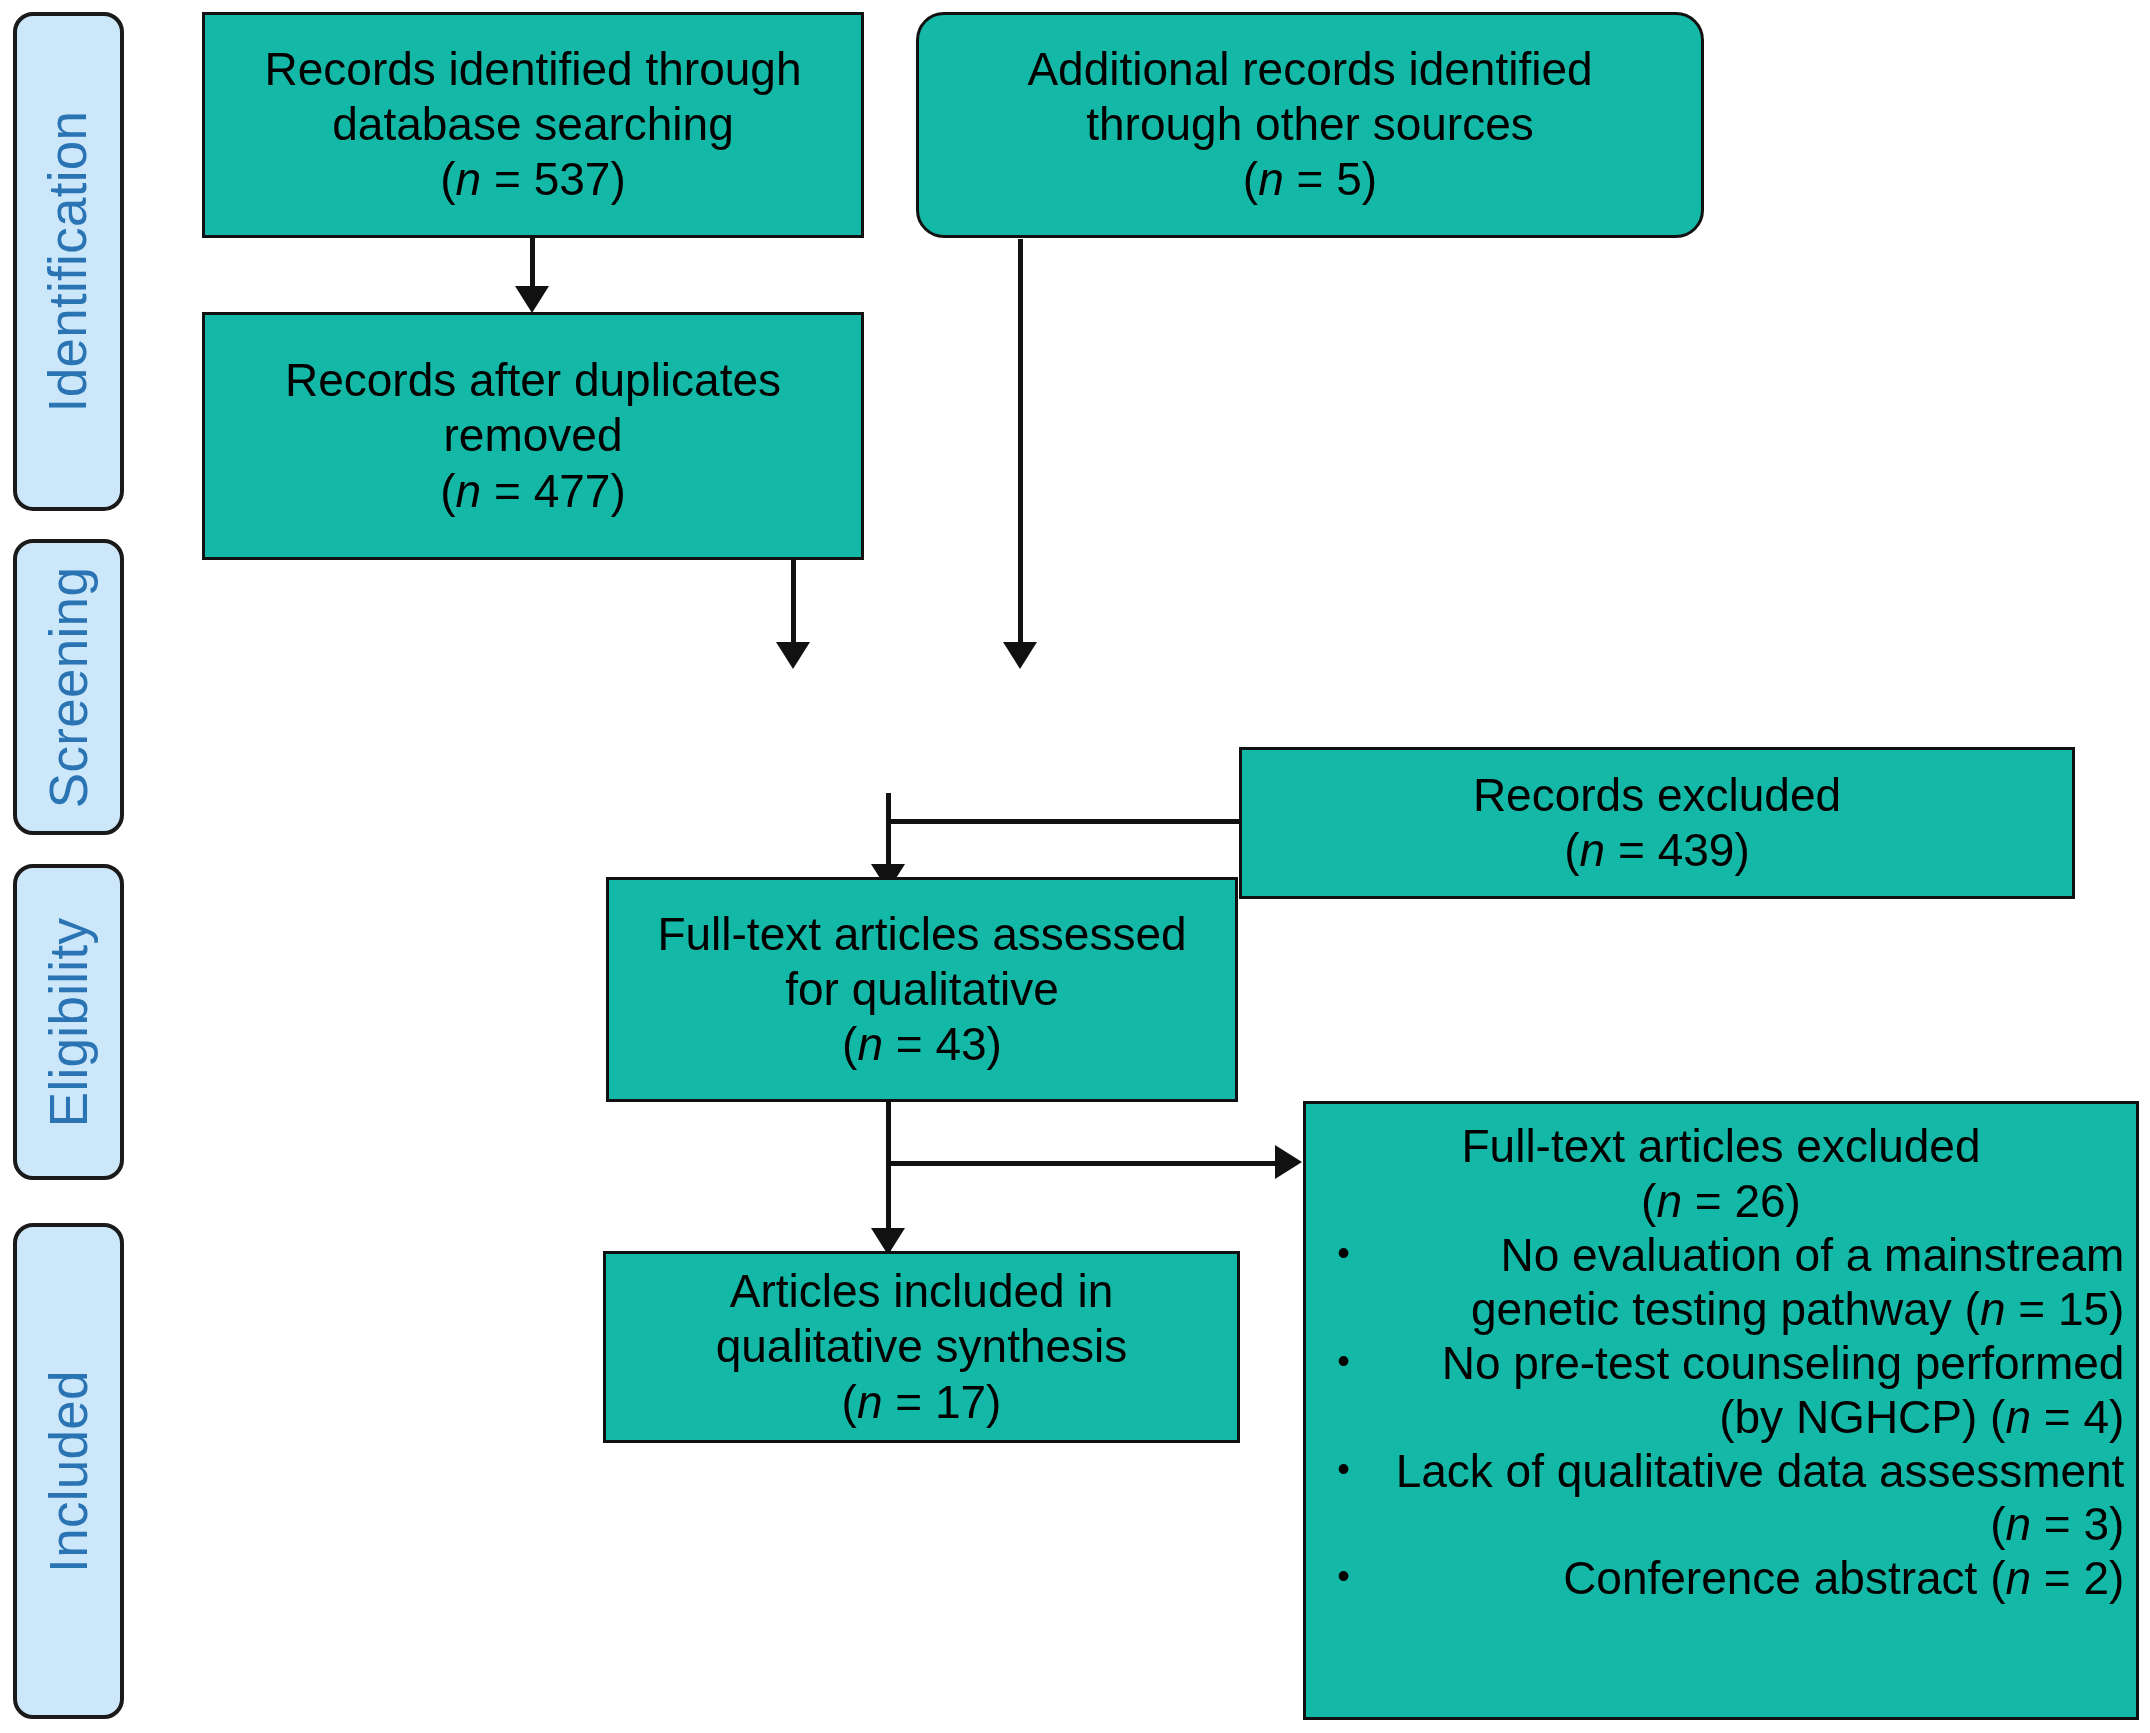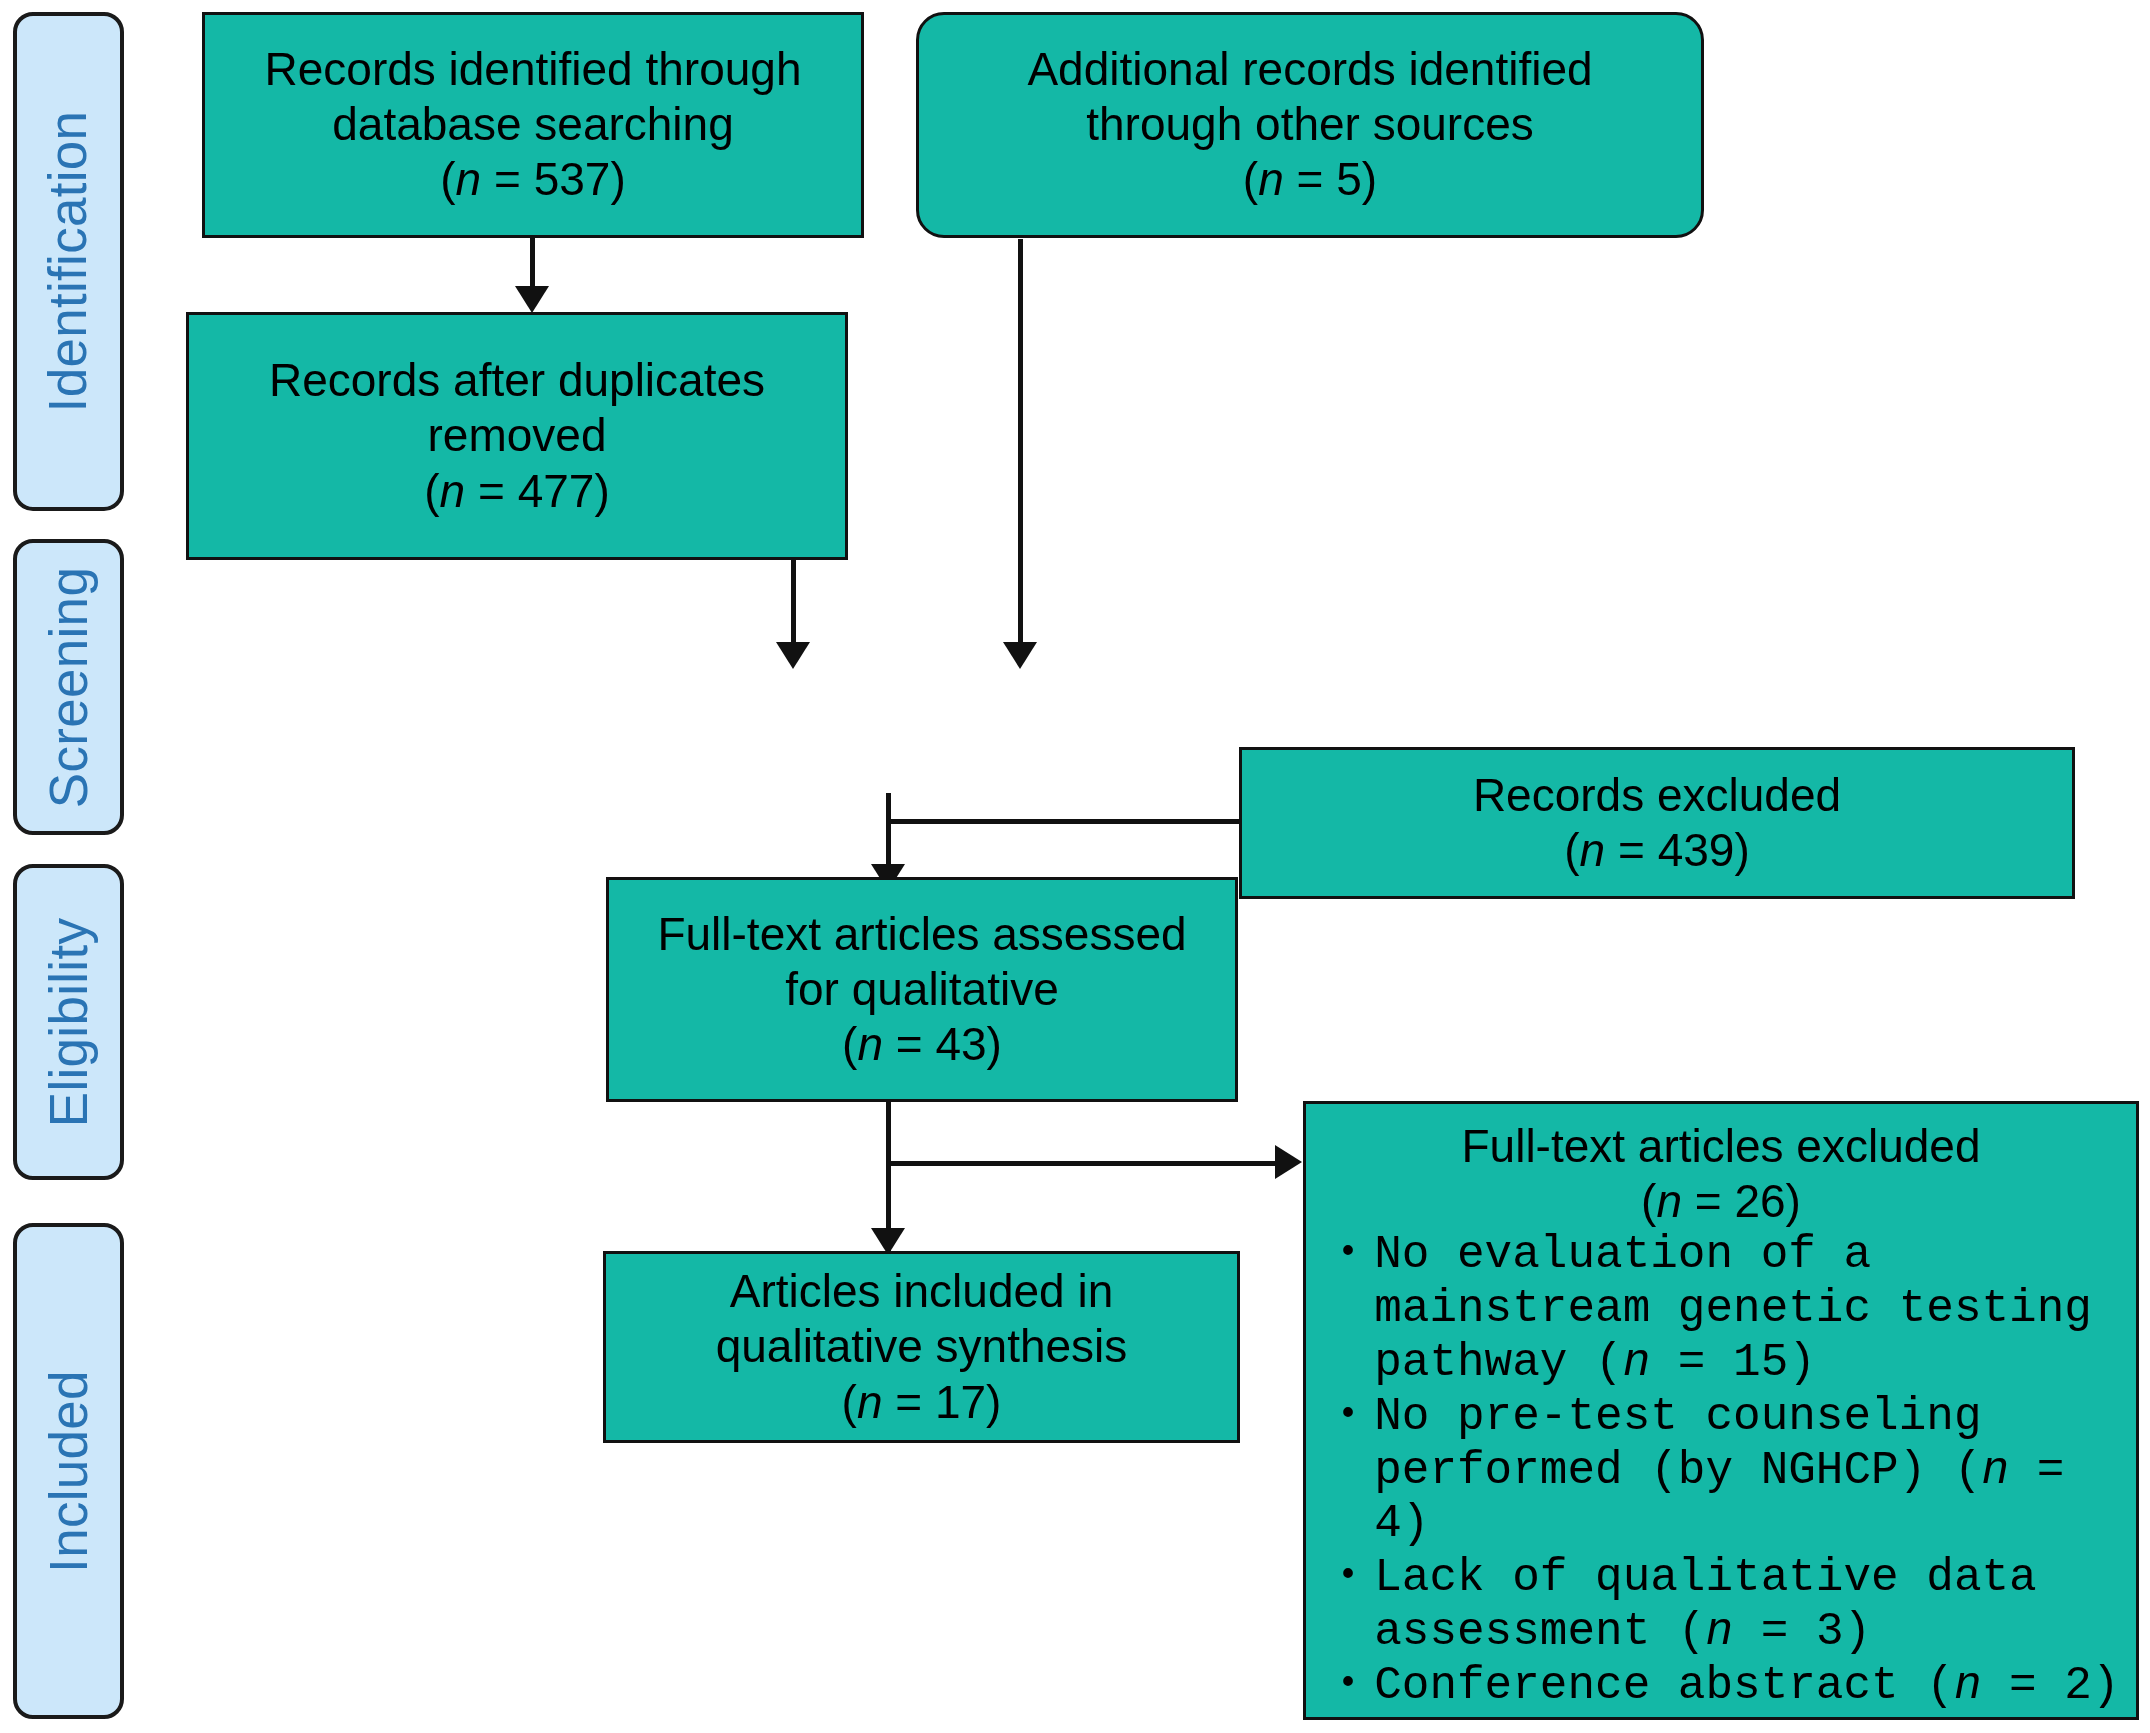--- a/index.html
+++ b/index.html
@@ -69,25 +69,24 @@
     text-align: center;
     display: block;
   }
   .listbox ul {
     margin: 0;
     padding: 0 0 0 11.6px;
     list-style: none;
   }
   .listbox li {
     position: relative;
-    text-align: left;
+    text-align: right;
     padding-left: 45px;
     margin: 0;
     line-height: 1.17;
-    font-family: Liberation Mono, monospace;
   }
   .listbox li::before {
     content: "\2022";
     position: absolute;
     left: 8px;
     top: 0;
     font-size: 36px;
     line-height: 1.35;
   }
   
@@ -159,21 +158,21 @@
     <span class="ln">database searching</span>
     <span class="ln"><span>(</span><span class="ital">n</span><span> = </span><span>537</span><span>)</span></span>
   </div>
 
   <div class="fbox" style="left:916px; top:11.6px; width:788px; height:226px;border-radius:28px;">
     <span class="ln">Additional records identified</span>
     <span class="ln">through other sources</span>
     <span class="ln"><span>(</span><span class="ital">n</span><span> = </span><span>5</span><span>)</span></span>
   </div>
 
-  <div class="fbox" style="left:186px; top:312px; width:662px; height:248px;">
+  <div class="fbox" style="left:202px; top:312px; width:662px; height:248px;">
     <span class="ln">Records after duplicates</span>
     <span class="ln">removed</span>
     <span class="ln"><span>(</span><span class="ital">n</span><span> = </span><span>477</span><span>)</span></span>
   </div>
 
 
   <div class="fbox" style="left:1239px; top:747px; width:836px; height:152px;">
     <span class="ln">Records excluded</span>
     <span class="ln"><span>(</span><span class="ital">n</span><span> = </span><span>439</span><span>)</span></span>
   </div>

